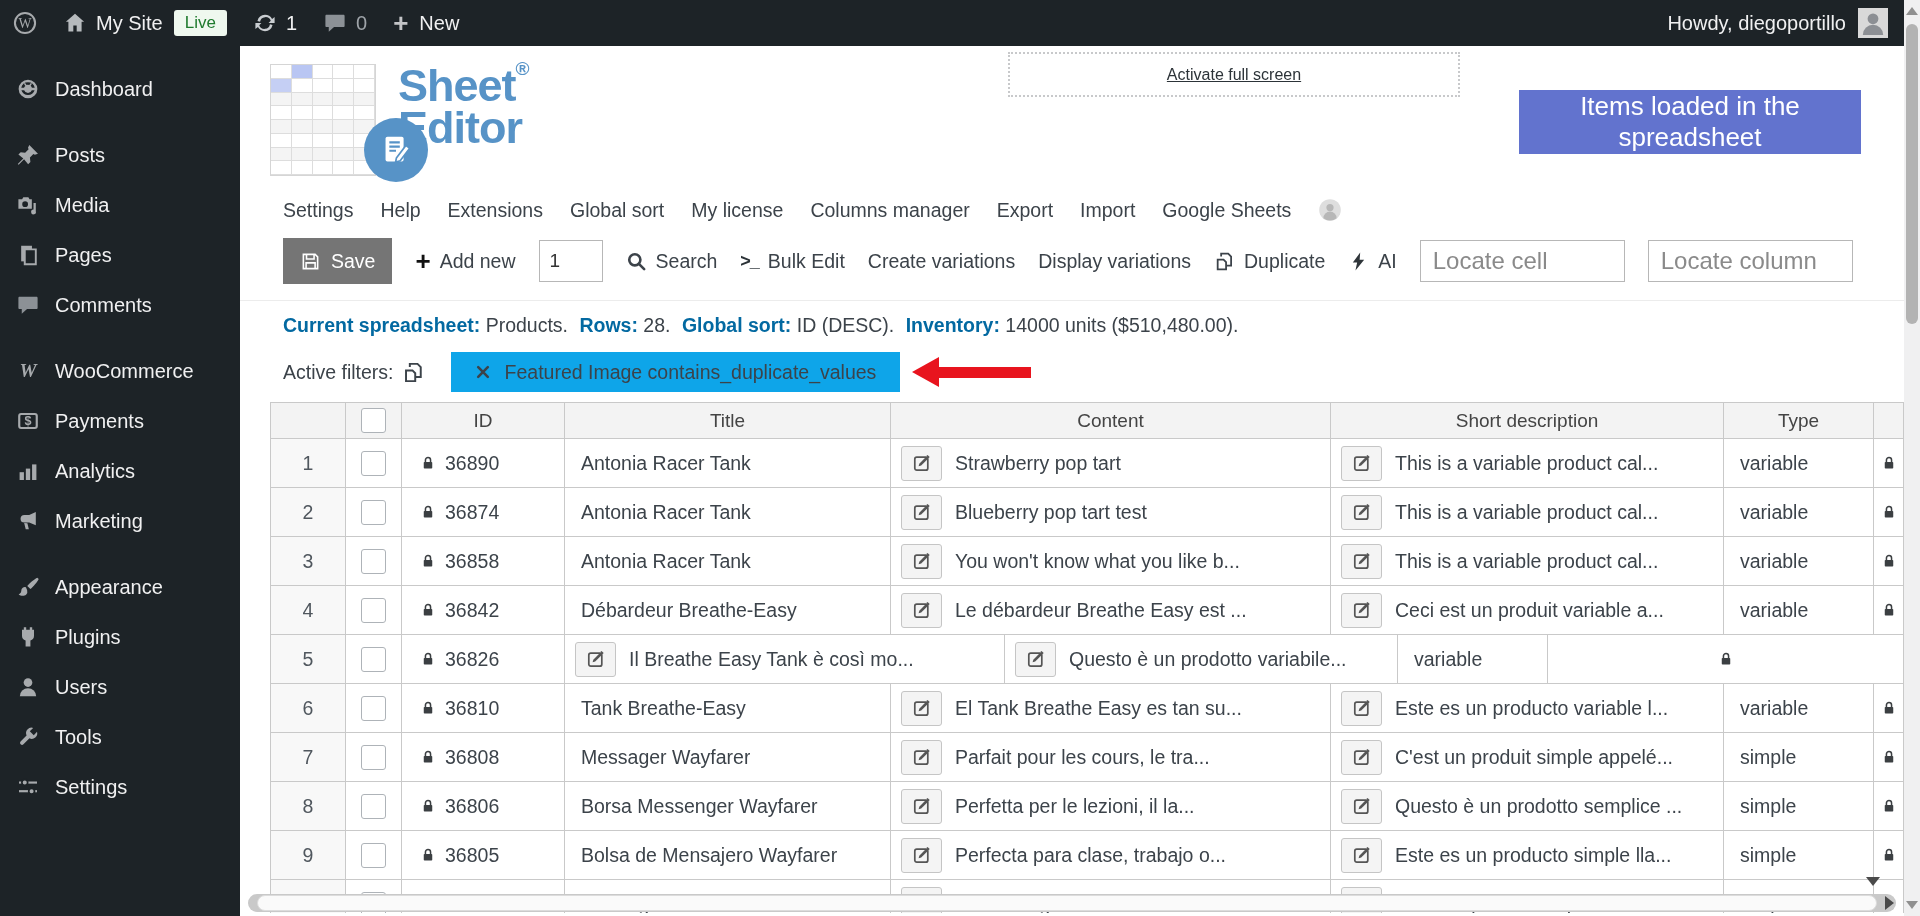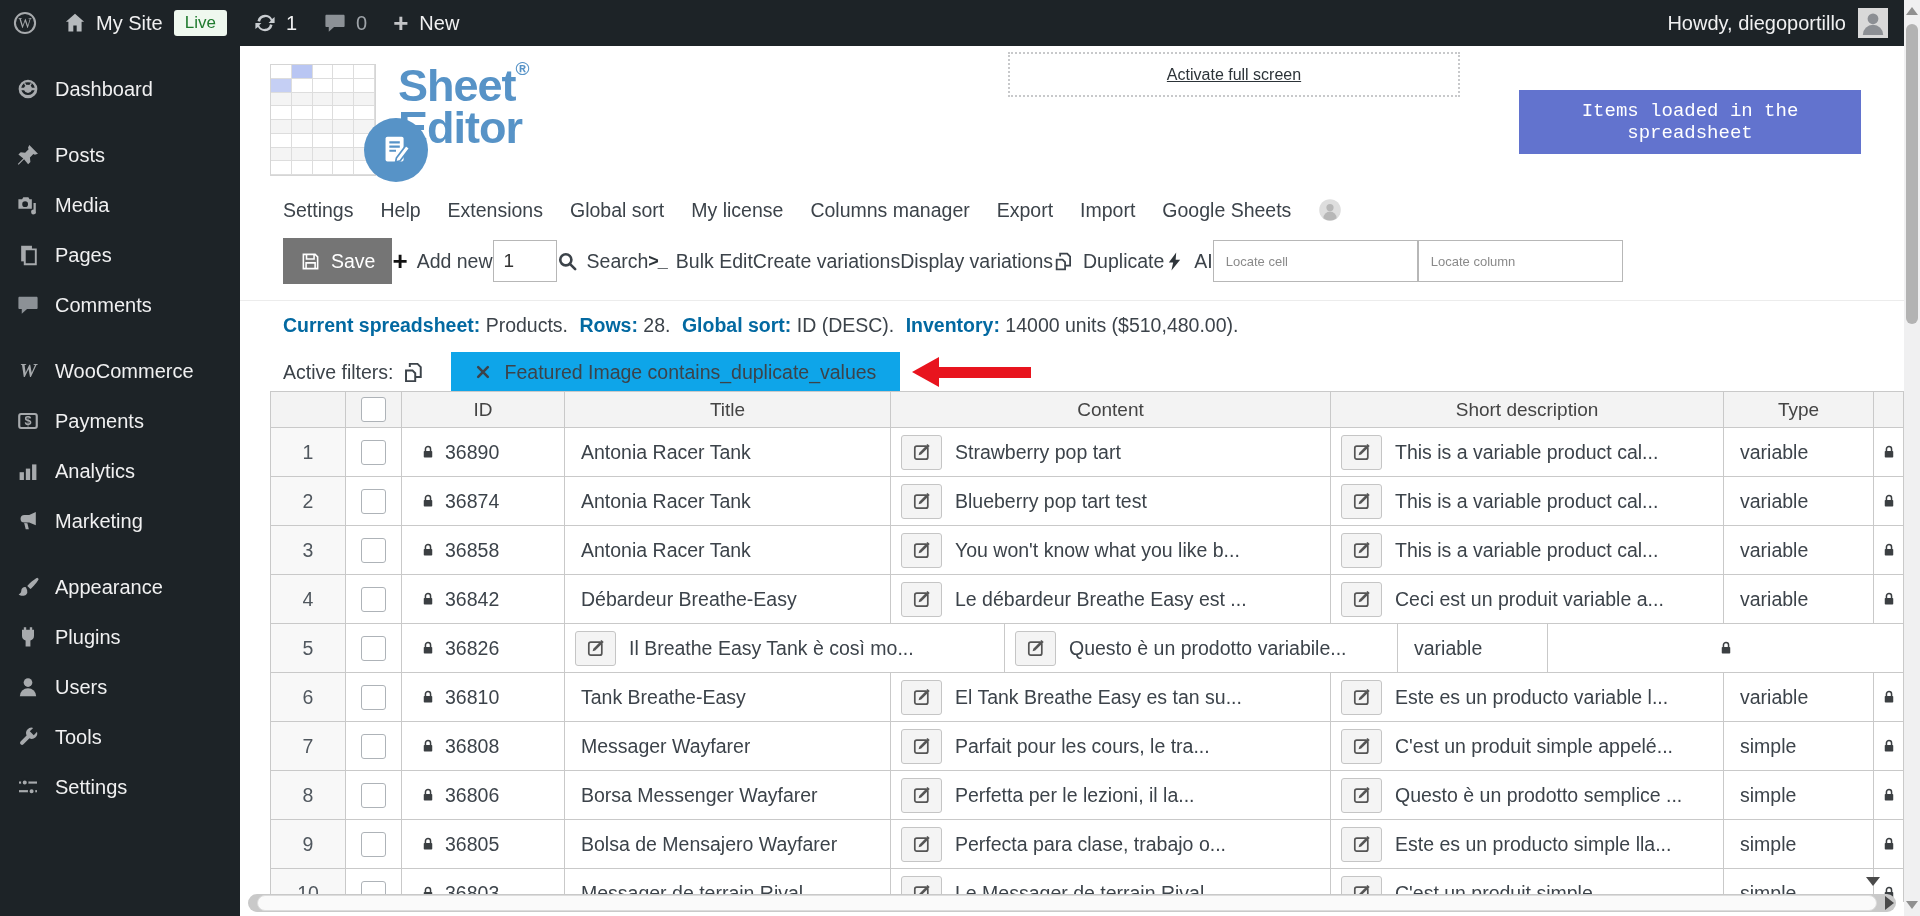--- a/index.html
+++ b/index.html
@@ -43,41 +43,41 @@
     background:#5793c7; display:flex; align-items:center; justify-content:center; }
   .logo-circle .icn { width:38px; height:38px; }
 
   
   .fullscreen { position:absolute; left:768px; top:6px; width:452px; height:45px; border:2px dotted #c8c9cb;
     display:flex; align-items:center; justify-content:center; font-size:16px; cursor:pointer; }
   .fullscreen span { text-decoration:underline; color:#2c3338; }
 
   
   .items-loaded { position:absolute; left:1279px; top:44px; width:342px; height:64px; background:#6273ce;
-    color:#fff; font-size:19px; border:none; text-align:center; font-family:Liberation Mono, monospace; cursor:pointer; }
+    color:#fff; font-size:26px; border:none; text-align:center; font-family:Liberation Sans, sans-serif; cursor:pointer; }
 
   
   .plugin-menu { position:absolute; left:43px; top:148px; height:32px; display:flex; align-items:center;
     gap:27px; font-size:19.5px; color:#3c434a; }
   .plugin-menu .menu-item { cursor:pointer; white-space:nowrap; }
   .person-circle { width:24px; height:24px; }
 
   
   .toolbar { position:absolute; left:43px; top:192px; height:46px; display:flex; align-items:center;
-    font-size:19.5px; color:#3c434a; white-space:nowrap; }
+    gap:23px; font-size:19.5px; color:#3c434a; white-space:nowrap; }
   .btn-save { background:#757575; color:#fff; height:46px; padding:0 17px; display:flex; gap:10px;
     align-items:center; font-size:19.5px; border:none; font-family:inherit; cursor:pointer; }
   .btn-save .icn { width:21px; height:21px; }
   .tb-item { display:flex; align-items:center; gap:9px; cursor:pointer; }
   .tb-item .icn { width:21px; height:21px; }
   .tb-plus { font-size:26px; font-weight:bold; color:#111; line-height:1; }
   .tb-term { font-weight:bold; font-size:18px; letter-spacing:-1px; color:#2c3338; }
   .tb-input { width:64px; height:42px; border:1px solid #b7b7b7; font-size:19px; padding:0 10px;
     color:#333; font-family:inherit; }
-  .locate { width:205px; height:42px; border:1px solid #b7b7b7; font-size:13px; padding:16px 12px;
+  .locate { width:205px; height:42px; border:1px solid #b7b7b7; font-size:24px; padding:16px 12px;
     color:#333; font-family:inherit; }
   .locate::placeholder, .tb-input::placeholder { color:#8a8a8a; opacity:1; }
   .toolbar-sep { position:absolute; left:0; top:254px; width:100%; border-top:1px solid #ececec; }
 
   
   .status { position:absolute; left:43px; top:268px; font-size:19.5px; color:#3c434a; white-space:nowrap; }
   .status b { color:#0369a1; }
   .status span { margin-right:6px; }
 
   
@@ -85,21 +85,21 @@
   .filters .icn.copy { width:23px; height:23px; margin-left:8px; }
   .chip { background:#0ea5e9; height:40px; display:flex; align-items:center; gap:14px; padding:0 24px;
     margin-left:26px; color:#3c434a; cursor:pointer; }
   .chip .icn { width:16px; height:16px; }
   .arrow { display:flex; align-items:center; margin-left:12px; }
   .arrow-head { width:0; height:0; border-top:15px solid transparent; border-bottom:15px solid transparent;
     border-right:27px solid #e8141e; }
   .arrow-bar { width:92px; height:11px; background:#e8141e; }
 
   
-  .grid-table { position:absolute; left:30px; top:345px; width:1634px; height:511px; overflow:hidden;
+  .grid-table { position:absolute; left:30px; top:356px; width:1634px; height:511px; overflow:hidden;
     border-top:1px solid #c9c9c9; border-left:1px solid #c9c9c9; font-size:19.5px; color:#3c434a; background:#fff; }
   .t-row { display:flex; height:49px; }
   .t-row.head { height:36px; background:#f3f3f3; font-size:19px; color:#444; }
   .t-cell { border-right:1px solid #c9c9c9; border-bottom:1px solid #c9c9c9; display:flex; align-items:center;
     overflow:hidden; white-space:nowrap; flex:none; background:#fff; }
   .t-row.head .t-cell { justify-content:center; padding:0; background:#f3f3f3; }
   .c0 { width:75px; justify-content:center; background:#f8f8f8; color:#50575e; }
   .c1 { width:56px; justify-content:center; }
   .c2 { width:163px; padding-left:18px; gap:9px; }
   .c3 { width:326px; padding-left:16px; }

